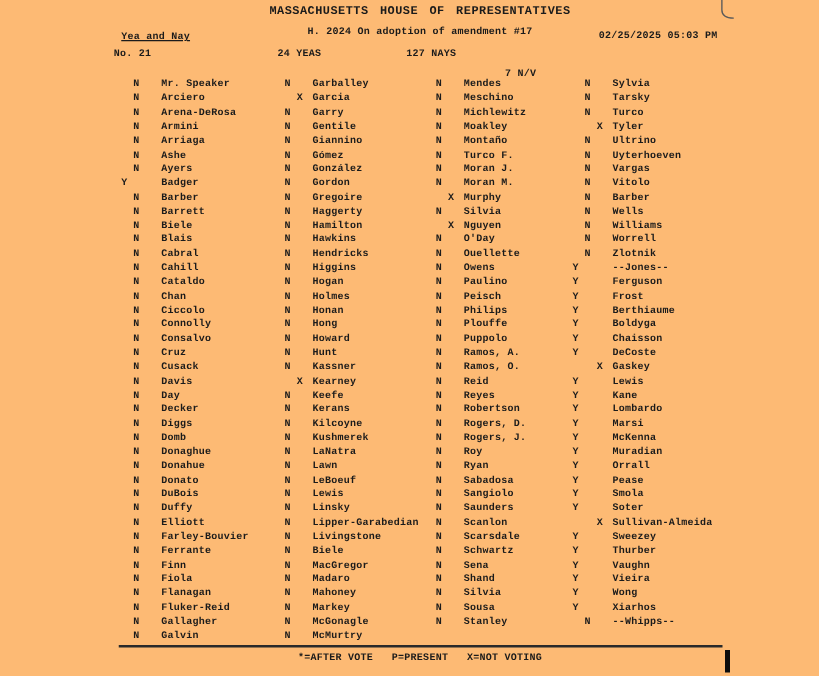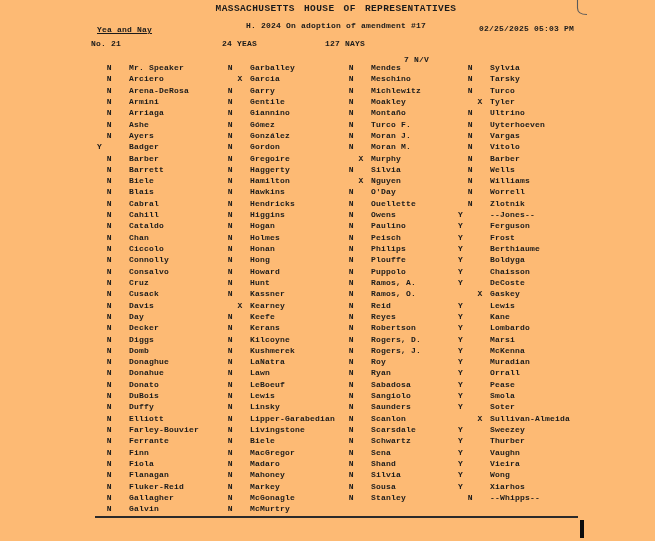--- a/index.html
+++ b/index.html
@@ -1003,20 +1003,21 @@
       </div>
       <div class="vrow">
         <span class="slot"></span>
         <span class="slot">N</span>
         <span class="slot"></span>
         <span class="vname">--Whipps--</span>
       </div>
     </div>
 
   <div class="abs footer-rule"></div>
+  <div class="abs legend">*=AFTER VOTE   P=PRESENT   X=NOT VOTING</div>
 
   <svg class="abs page-curl" width="18" height="18" viewBox="0 0 18 18">
     <path d="M5.5,0 L5.5,8 Q5.5,14.5 15,14.5" fill="none" stroke="#5a5a5a" stroke-width="1.1"></path>
   </svg>
 
   <div class="abs cursor-bar"></div>
 
 </div>
 
 </body></html>

